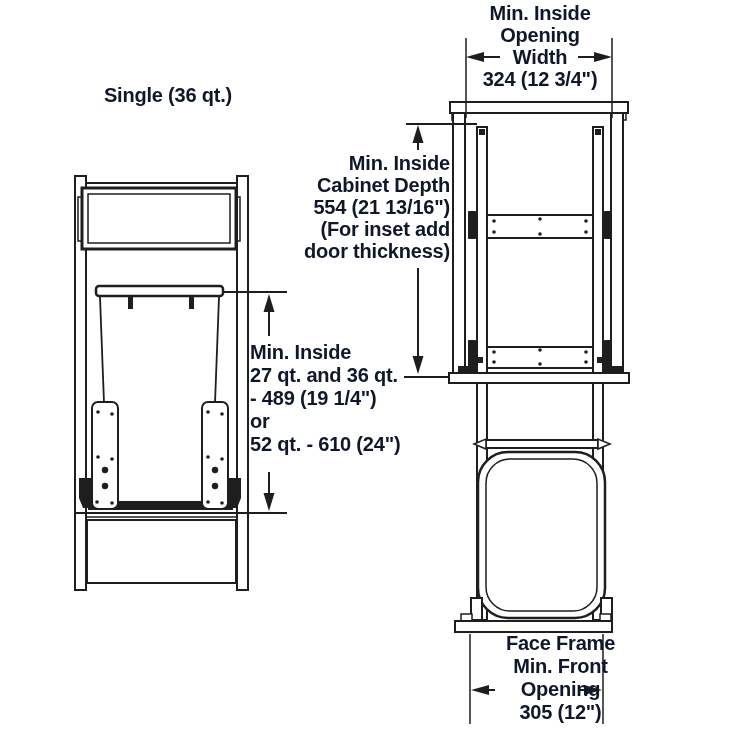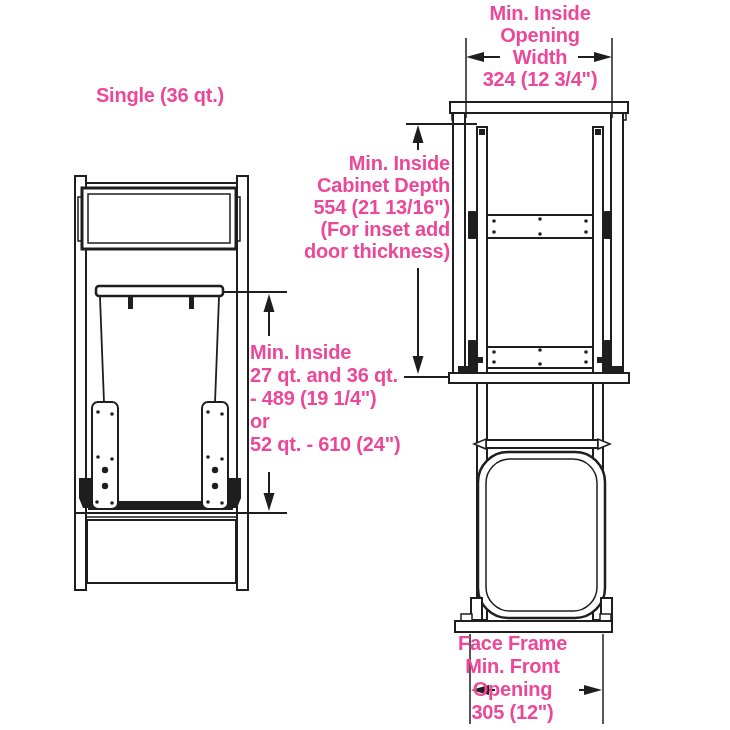--- a/index.html
+++ b/index.html
@@ -2,21 +2,21 @@
 <html><head>
 <meta charset="utf-8">
 <style>
   html,body{margin:0;padding:0;background:#ffffff;}
   .stage{
     position:relative;width:730px;height:730px;background:#ffffff;
     font-family:"Liberation Sans", sans-serif;overflow:hidden;
   }
   .stage svg{position:absolute;left:0;top:0;}
   .lbl{
-    position:absolute;font-weight:bold;font-size:20px;color:#ec4899;
+    position:absolute;font-weight:bold;font-size:20px;color:#0f172a;
     letter-spacing:-0.2px;
   }
   .lbl div{white-space:nowrap;}
   .center{text-align:center;}
   .right{text-align:right;}
   .left{text-align:left;}
 </style>
 </head>
 <body>
 
@@ -176,21 +176,21 @@
       <line x1="603" y1="634" x2="603" y2="724" stroke-width="1.5"></line>
       <polygon points="471,690 489,685 489,695" fill="#1e1e1e" stroke="none"></polygon>
       <line x1="489" y1="690" x2="495" y2="690"></line>
       <polygon points="602,690 584,685 584,695" fill="#1e1e1e" stroke="none"></polygon>
       <line x1="579" y1="690" x2="584" y2="690"></line>
     </g>
 
   </g>
 </svg>
 
-<div class="lbl center" style="left:54px;top:81px;width:212px;line-height:29px;">
+<div class="lbl center" style="left:62px;top:81px;width:212px;line-height:29px;">
   <div>Single (36 qt.)</div>
 </div>
 
 <div class="lbl center" style="left:454px;top:2px;width:172px;line-height:22px;">
   <div>Min. Inside</div>
   <div>Opening</div>
   <div>Width</div>
   <div>324 (12 3/4")</div>
 </div>
 
@@ -203,20 +203,20 @@
 </div>
 
 <div class="lbl left" style="left:250px;top:341px;width:180px;line-height:23px;">
   <div>Min. Inside</div>
   <div>27 qt. and 36 qt.</div>
   <div>- 489 (19 1/4")</div>
   <div>or</div>
   <div>52 qt. - 610 (24")</div>
 </div>
 
-<div class="lbl center" style="left:427px;top:632px;width:171px;line-height:23px;">
+<div class="lbl center" style="left:475px;top:632px;width:171px;line-height:23px;">
   <div>Face Frame</div>
   <div>Min. Front</div>
   <div>Opening</div>
   <div>305 (12")</div>
 </div>
 
 </div>
 
 </body></html>

